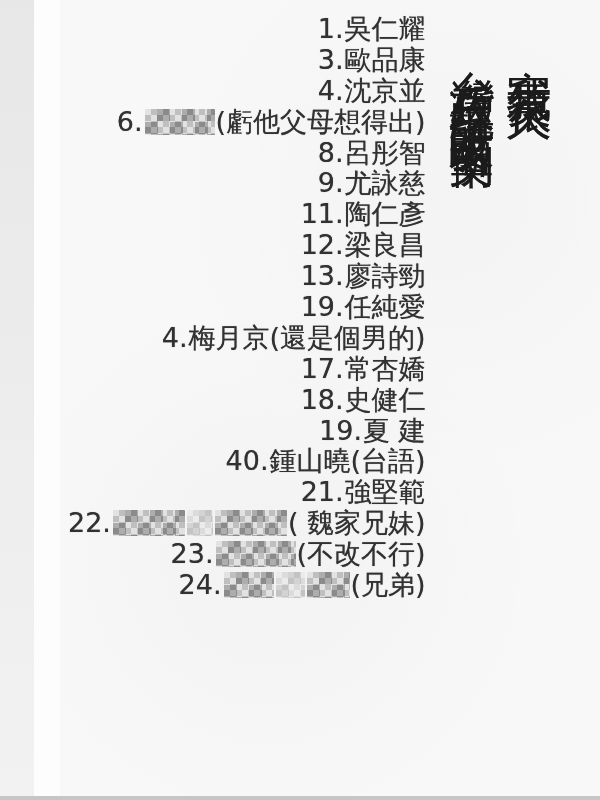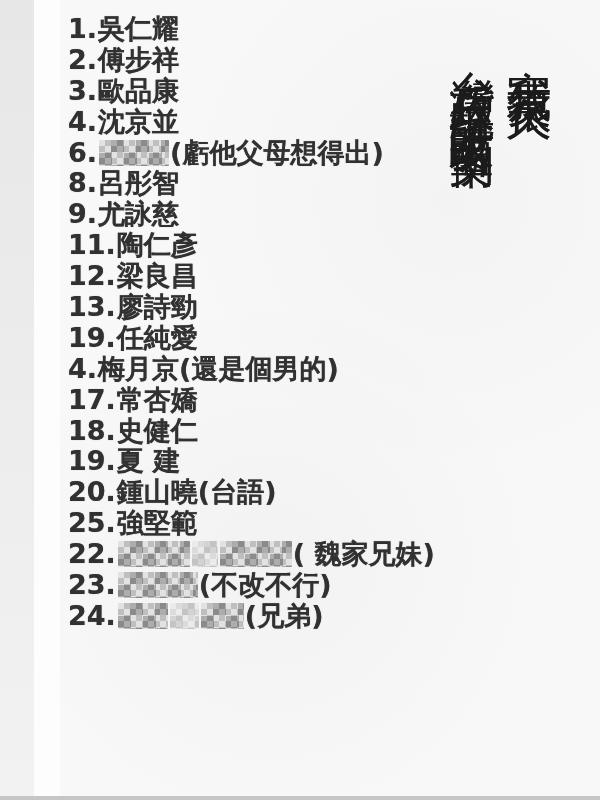--- a/index.html
+++ b/index.html
@@ -26,25 +26,26 @@
     width: 26px; height: 100%;
     background: #fdfdfd;
   }
   .bottom-band {
     position: absolute; left: 0; bottom: 0;
     width: 100%; height: 4px;
     background: #c6c6c6;
   }
   .name-list {
     position: absolute; left: 68px; top: 14px;
-    font-size: 27px; font-weight: 700;
+    font-size: 27px; font-weight: 400;
     color: #313131;
     line-height: 30.9px;
     white-space: nowrap;
     text-shadow: 0 0 0.7px rgba(49,49,49,0.75);
+    text-align: right;
   }
   .row { height: 30.9px; }
   .num { padding-right: 1px; }
   .redacted {
     display: inline-block;
     height: 26px;
     vertical-align: -4px;
     margin: 0 1px;
     border-radius: 1px;
     background-color: #bfbfbf;
@@ -73,35 +74,34 @@
   <div class="left-band"></div>
   <div class="left-strip"></div>
 
   <div class="headline">
     <div class="hl-col">害我笑很久</div>
     <div class="hl-col">台灣戶政統計申請改名案例</div>
   </div>
 
   <div class="name-list" id="name-list">
       <div class="row"><span class="num">1.</span><span>吳仁耀</span></div>
-      <div class="row"><span class="num">2.</span><span>傅步祥</span></div>
       <div class="row"><span class="num">3.</span><span>歐品康</span></div>
       <div class="row"><span class="num">4.</span><span>沈京並</span></div>
       <div class="row"><span class="num">6.</span><span class="redacted" style="width: 70px;"></span><span>(虧他父母想得出)</span></div>
       <div class="row"><span class="num">8.</span><span>呂彤智</span></div>
       <div class="row"><span class="num">9.</span><span>尤詠慈</span></div>
       <div class="row"><span class="num">11.</span><span>陶仁彥</span></div>
       <div class="row"><span class="num">12.</span><span>梁良昌</span></div>
       <div class="row"><span class="num">13.</span><span>廖詩勁</span></div>
       <div class="row"><span class="num">19.</span><span>任純愛</span></div>
       <div class="row"><span class="num">4.</span><span>梅月京(還是個男的)</span></div>
       <div class="row"><span class="num">17.</span><span>常杏嬌</span></div>
       <div class="row"><span class="num">18.</span><span>史健仁</span></div>
       <div class="row"><span class="num">19.</span><span>夏 建</span></div>
-      <div class="row"><span class="num">20.</span><span>鍾山曉(台語)</span></div>
-      <div class="row"><span class="num">25.</span><span>強堅範</span></div>
+      <div class="row"><span class="num">40.</span><span>鍾山曉(台語)</span></div>
+      <div class="row"><span class="num">21.</span><span>強堅範</span></div>
       <div class="row"><span class="num">22.</span><span class="redacted" style="width: 72px;"></span><span class="redacted light" style="width: 26px;"></span><span class="redacted" style="width: 72px;"></span><span>( 魏家兄妹)</span></div>
       <div class="row"><span class="num">23.</span><span class="redacted" style="width: 80px;"></span><span>(不改不行)</span></div>
       <div class="row"><span class="num">24.</span><span class="redacted" style="width: 50px;"></span><span class="redacted light" style="width: 29px;"></span><span class="redacted" style="width: 43px;"></span><span>(兄弟)</span></div>
     </div>
 
   <div class="bottom-band"></div>
 </div>
 
 </body></html>

